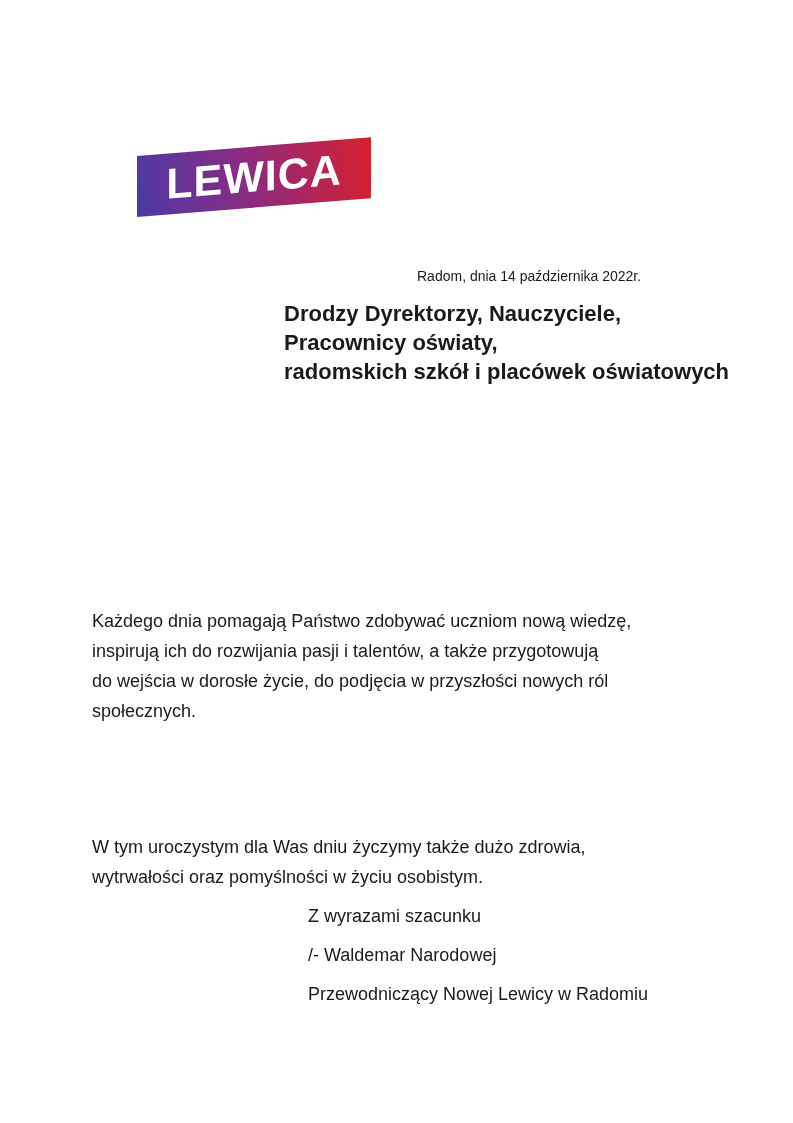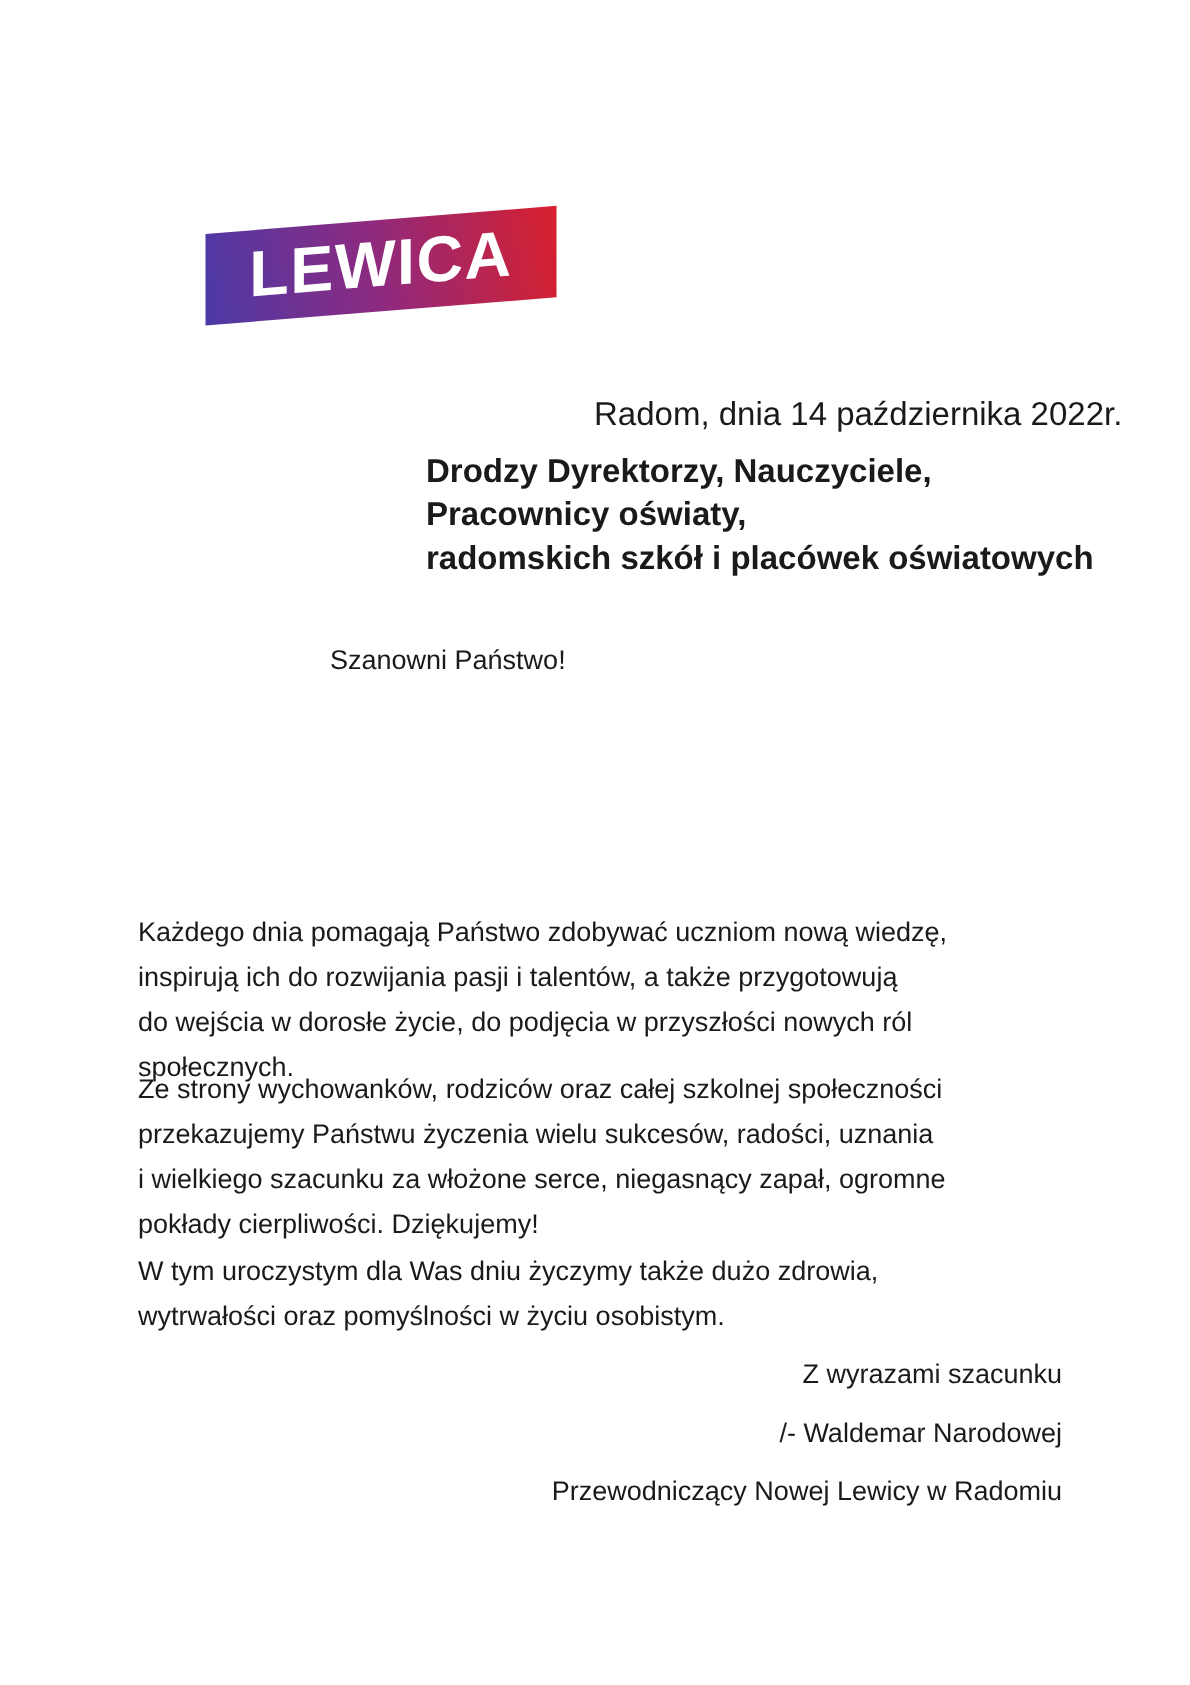--- a/index.html
+++ b/index.html
@@ -34,23 +34,23 @@
     color: #ffffff;
     font-weight: bold;
     font-size: 43px;
     letter-spacing: 1px;
     line-height: 1;
     user-select: none;
   }
   
   .date-line {
     position: absolute;
-    left: 396px;
+    left: 417px;
     top: 264px;
-    font-size: 22px;
+    font-size: 14px;
     line-height: 24px;
   }
   .addressee {
     position: absolute;
     left: 284px;
     top: 299px;
     font-size: 22px;
     font-weight: bold;
     line-height: 29px;
     white-space: pre-line;
@@ -72,21 +72,21 @@
   }
   .para-1 { top: 466px; text-indent: 42px; }
   .para-2 { top: 588px; margin-top: 18px; }
   .para-3 { top: 711px; }
   .para-4 { top: 832px; }
   .closing {
     position: absolute;
     left: 308px;
     top: 901px;
     width: 400px;
-    text-align: right;
+    text-align: left;
     font-size: 18px;
   }
   .closing-line {
     line-height: 30px;
     margin-bottom: 9px;
   }
 </style>
 </head>
 <body>
 
@@ -95,32 +95,27 @@
   <div class="logo-banner" style="background: linear-gradient(80deg, rgb(75, 58, 167) 0%, rgb(141, 42, 128) 48%, rgb(216, 32, 44) 100%);">
     <span class="logo-text" style="color: rgb(255, 255, 255);">LEWICA</span>
   </div>
 
   <div class="date-line">Radom, dnia 14 października 2022r.</div>
 
   <div class="addressee">Drodzy Dyrektorzy, Nauczyciele,
 Pracownicy oświaty,
 radomskich szkół i placówek oświatowych</div>
 
-  <div class="salutation">Szanowni Państwo!</div>
 
 
   <div class="para para-2">Każdego dnia pomagają Państwo zdobywać uczniom nową wiedzę,
 inspirują ich do rozwijania pasji i talentów, a także przygotowują
 do wejścia w dorosłe życie, do podjęcia w przyszłości nowych ról
 społecznych.</div>
 
-  <div class="para para-3">Ze strony wychowanków, rodziców oraz całej szkolnej społeczności
-przekazujemy Państwu życzenia wielu sukcesów, radości, uznania
-i wielkiego szacunku za włożone serce, niegasnący zapał, ogromne
-pokłady cierpliwości. Dziękujemy!</div>
 
   <div class="para para-4">W tym uroczystym dla Was dniu życzymy także dużo zdrowia,
 wytrwałości oraz pomyślności w życiu osobistym.</div>
 
   <div class="closing">
     <div class="closing-line">Z wyrazami szacunku</div>
     <div class="closing-line">/- Waldemar Narodowej</div>
     <div class="closing-line">Przewodniczący Nowej Lewicy w Radomiu</div>
   </div>
 

